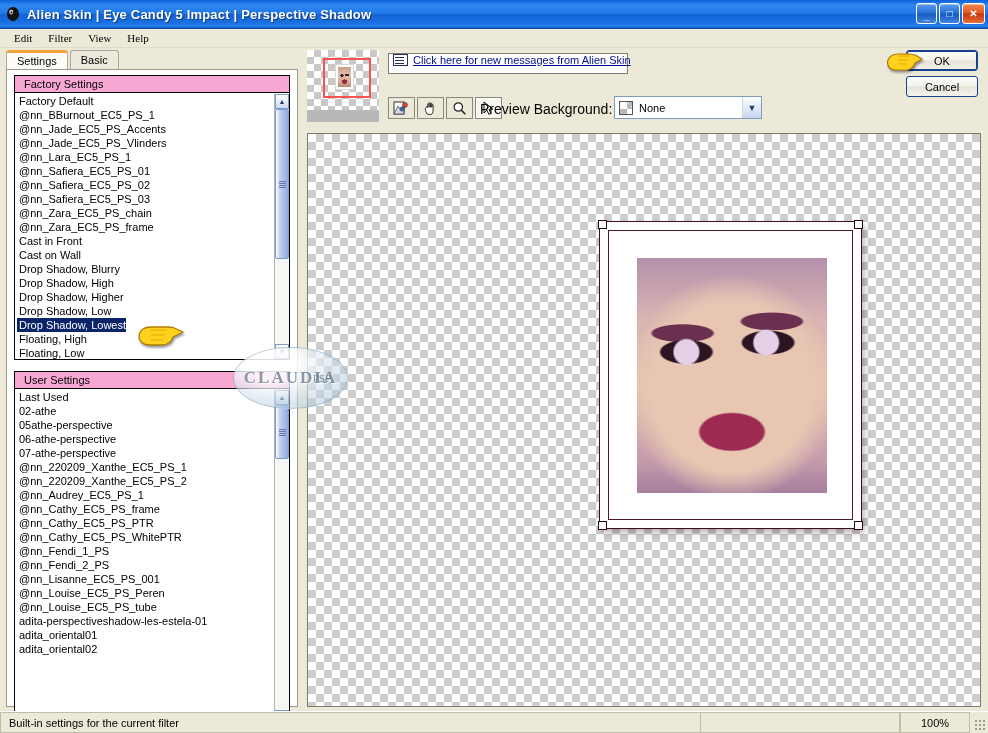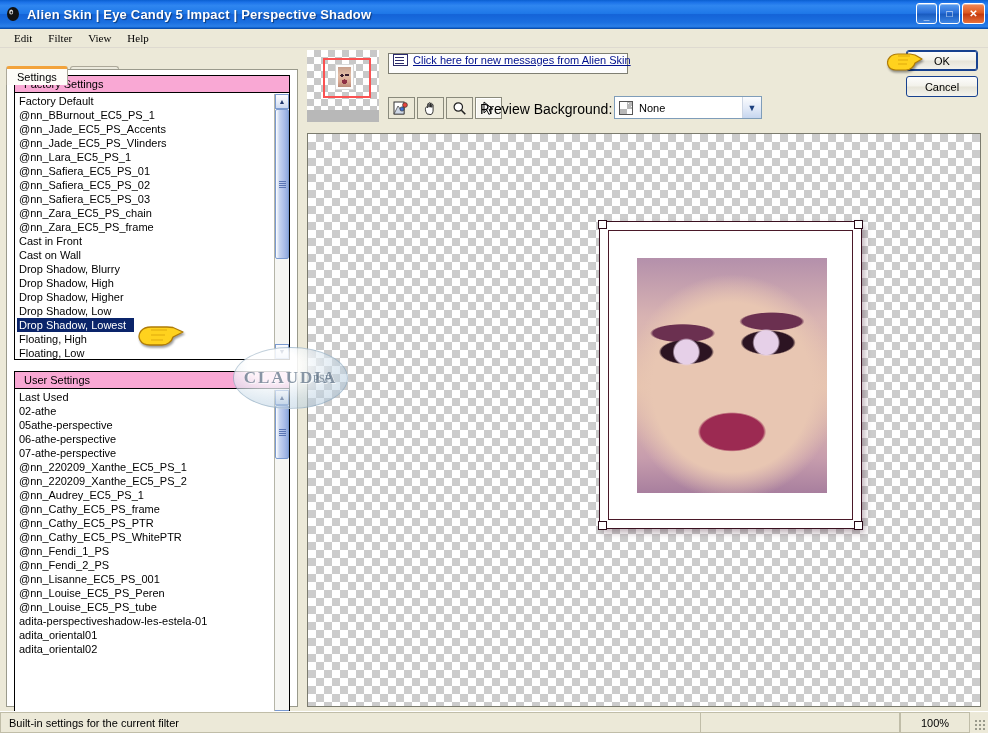--- a/index.html
+++ b/index.html
@@ -69,21 +69,21 @@
     cursor: default;
     font-family: Liberation Serif, serif;
   }
 
   
   .leftpanel {
     position: absolute; left: 0; top: 48px; width: 305px; height: 665px;
     background: #ece9d8;
   }
   .tabs {
-    position: absolute; left: 6px; top: 18px;
+    position: absolute; left: 6px; top: 2px;
     display: flex; align-items: flex-end; height: 19px; text-align: center;
   }
   .tab {
     height: 19px; padding: 0 10px;
     display: flex; align-items: center;
     font-size: 11px;
     background: #f2efe4;
     border: 1px solid #aca899;
     border-bottom: none;
     border-radius: 3px 3px 0 0;
@@ -129,21 +129,21 @@
     height: 14px; line-height: 14px;
     font-size: 11px; white-space: nowrap;
     padding-left: 2px;
     color: #000;
     cursor: default;
   }
   .listitem.selected {
     background: #0a246a;
     color: #ffffff;
     display: inline-block;
-    padding-right: 8px;
+    padding-right: 0;
   }
   .listitem-wrap { height: 14px; }
 
   
   .vscroll {
     position: absolute; right: 0; top: 18px; bottom: 0; width: 15px;
     background: #f4f4f0;
     border-left: 1px solid #b5b5a8;
     display: flex; flex-direction: column;
   }

